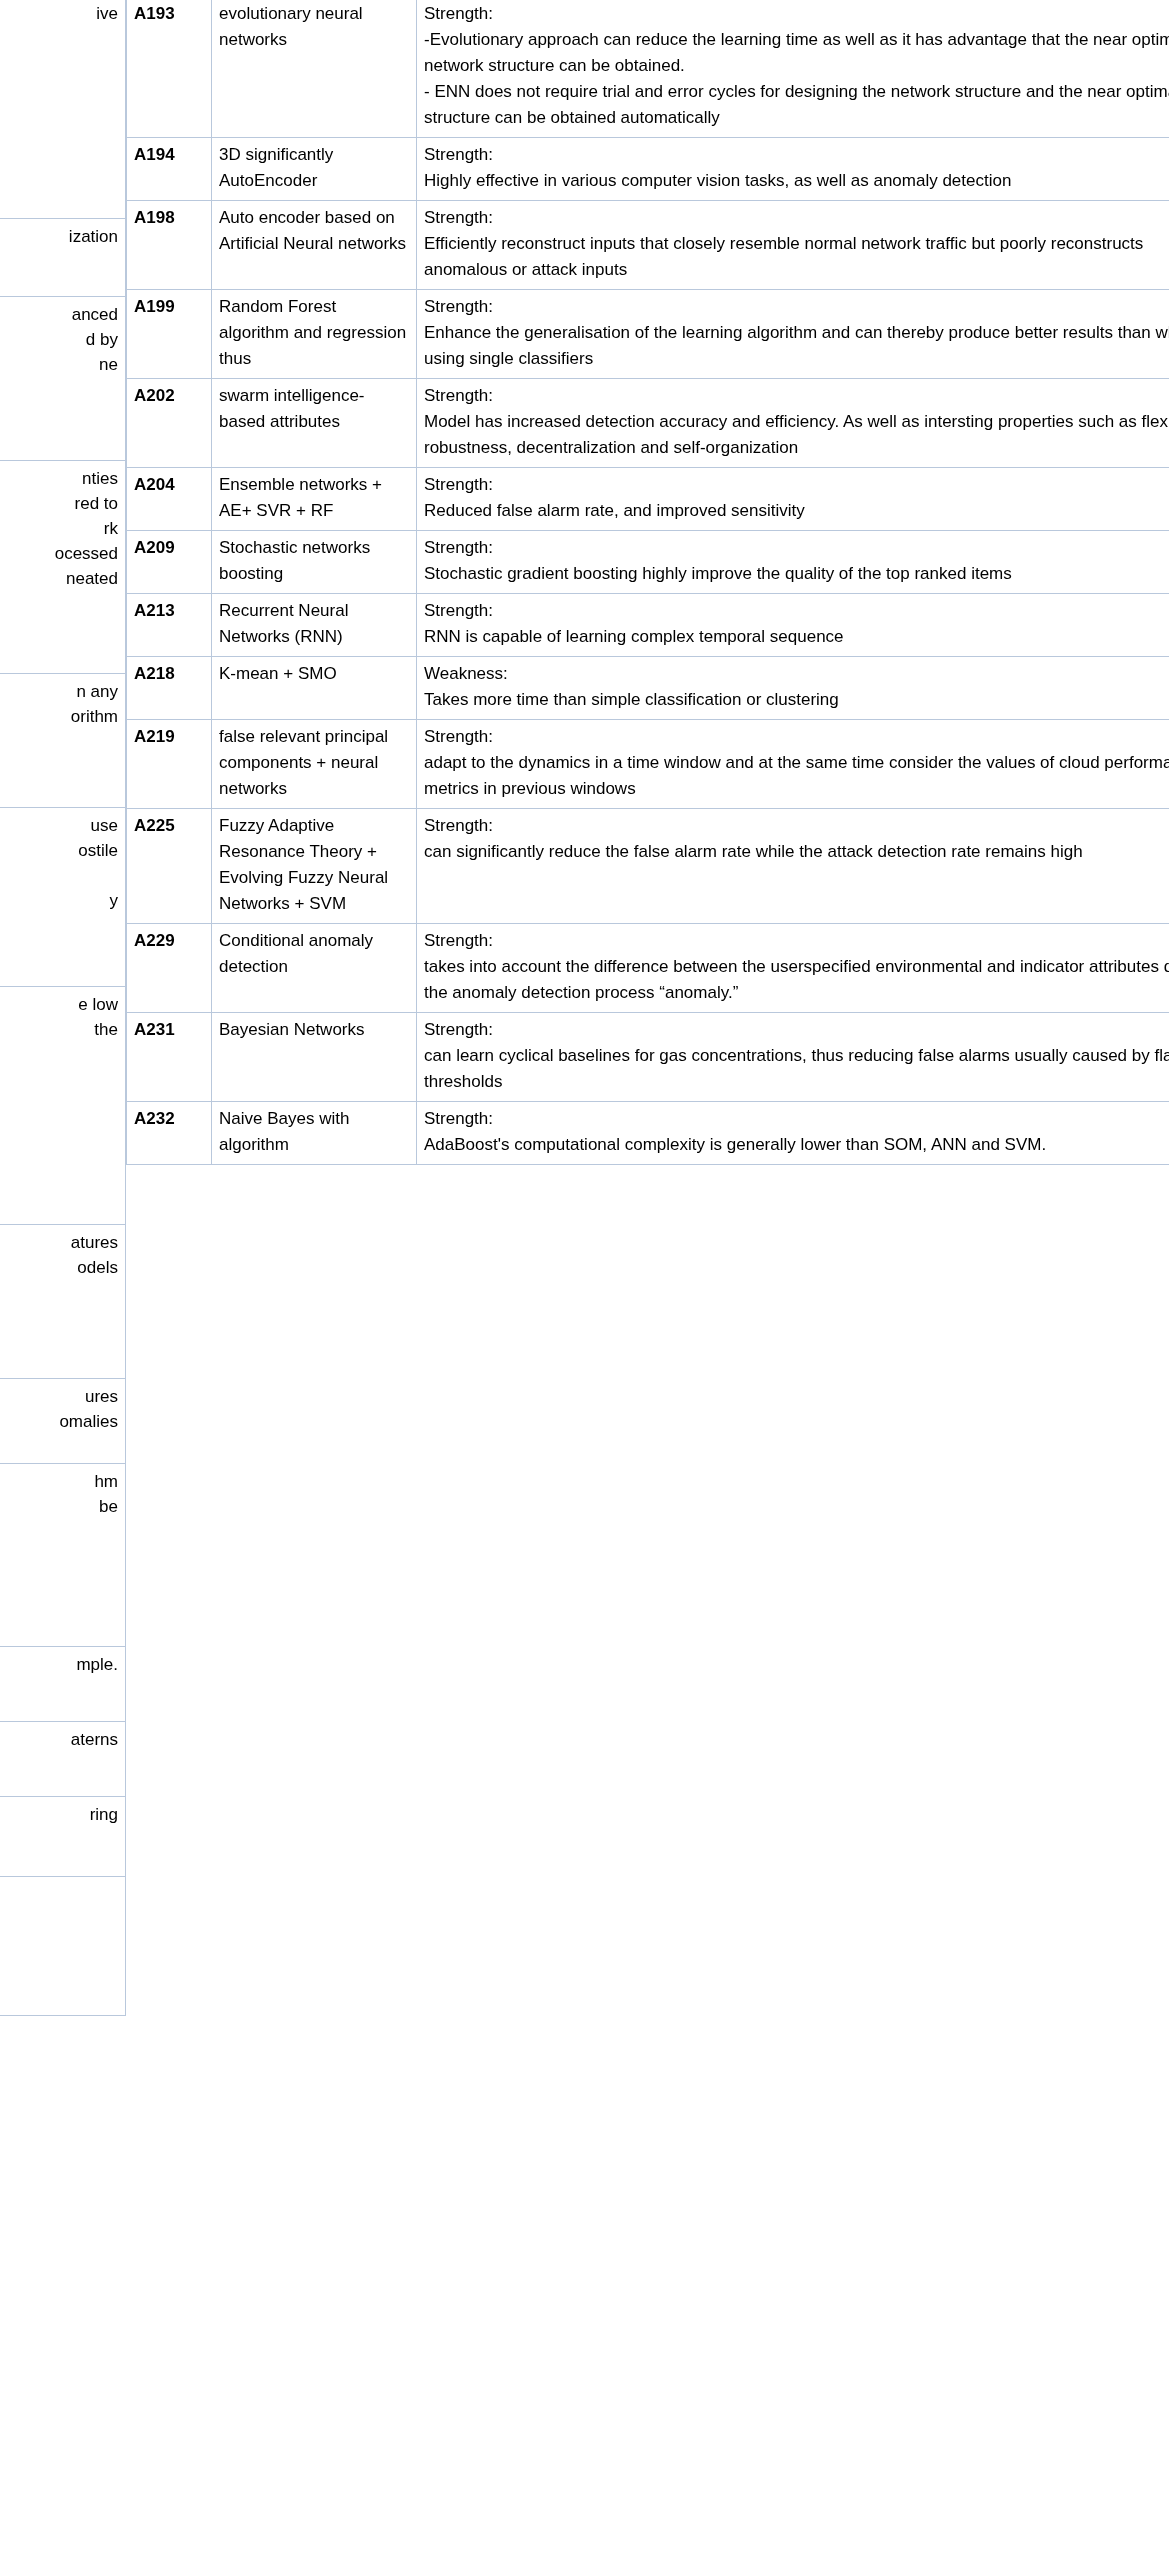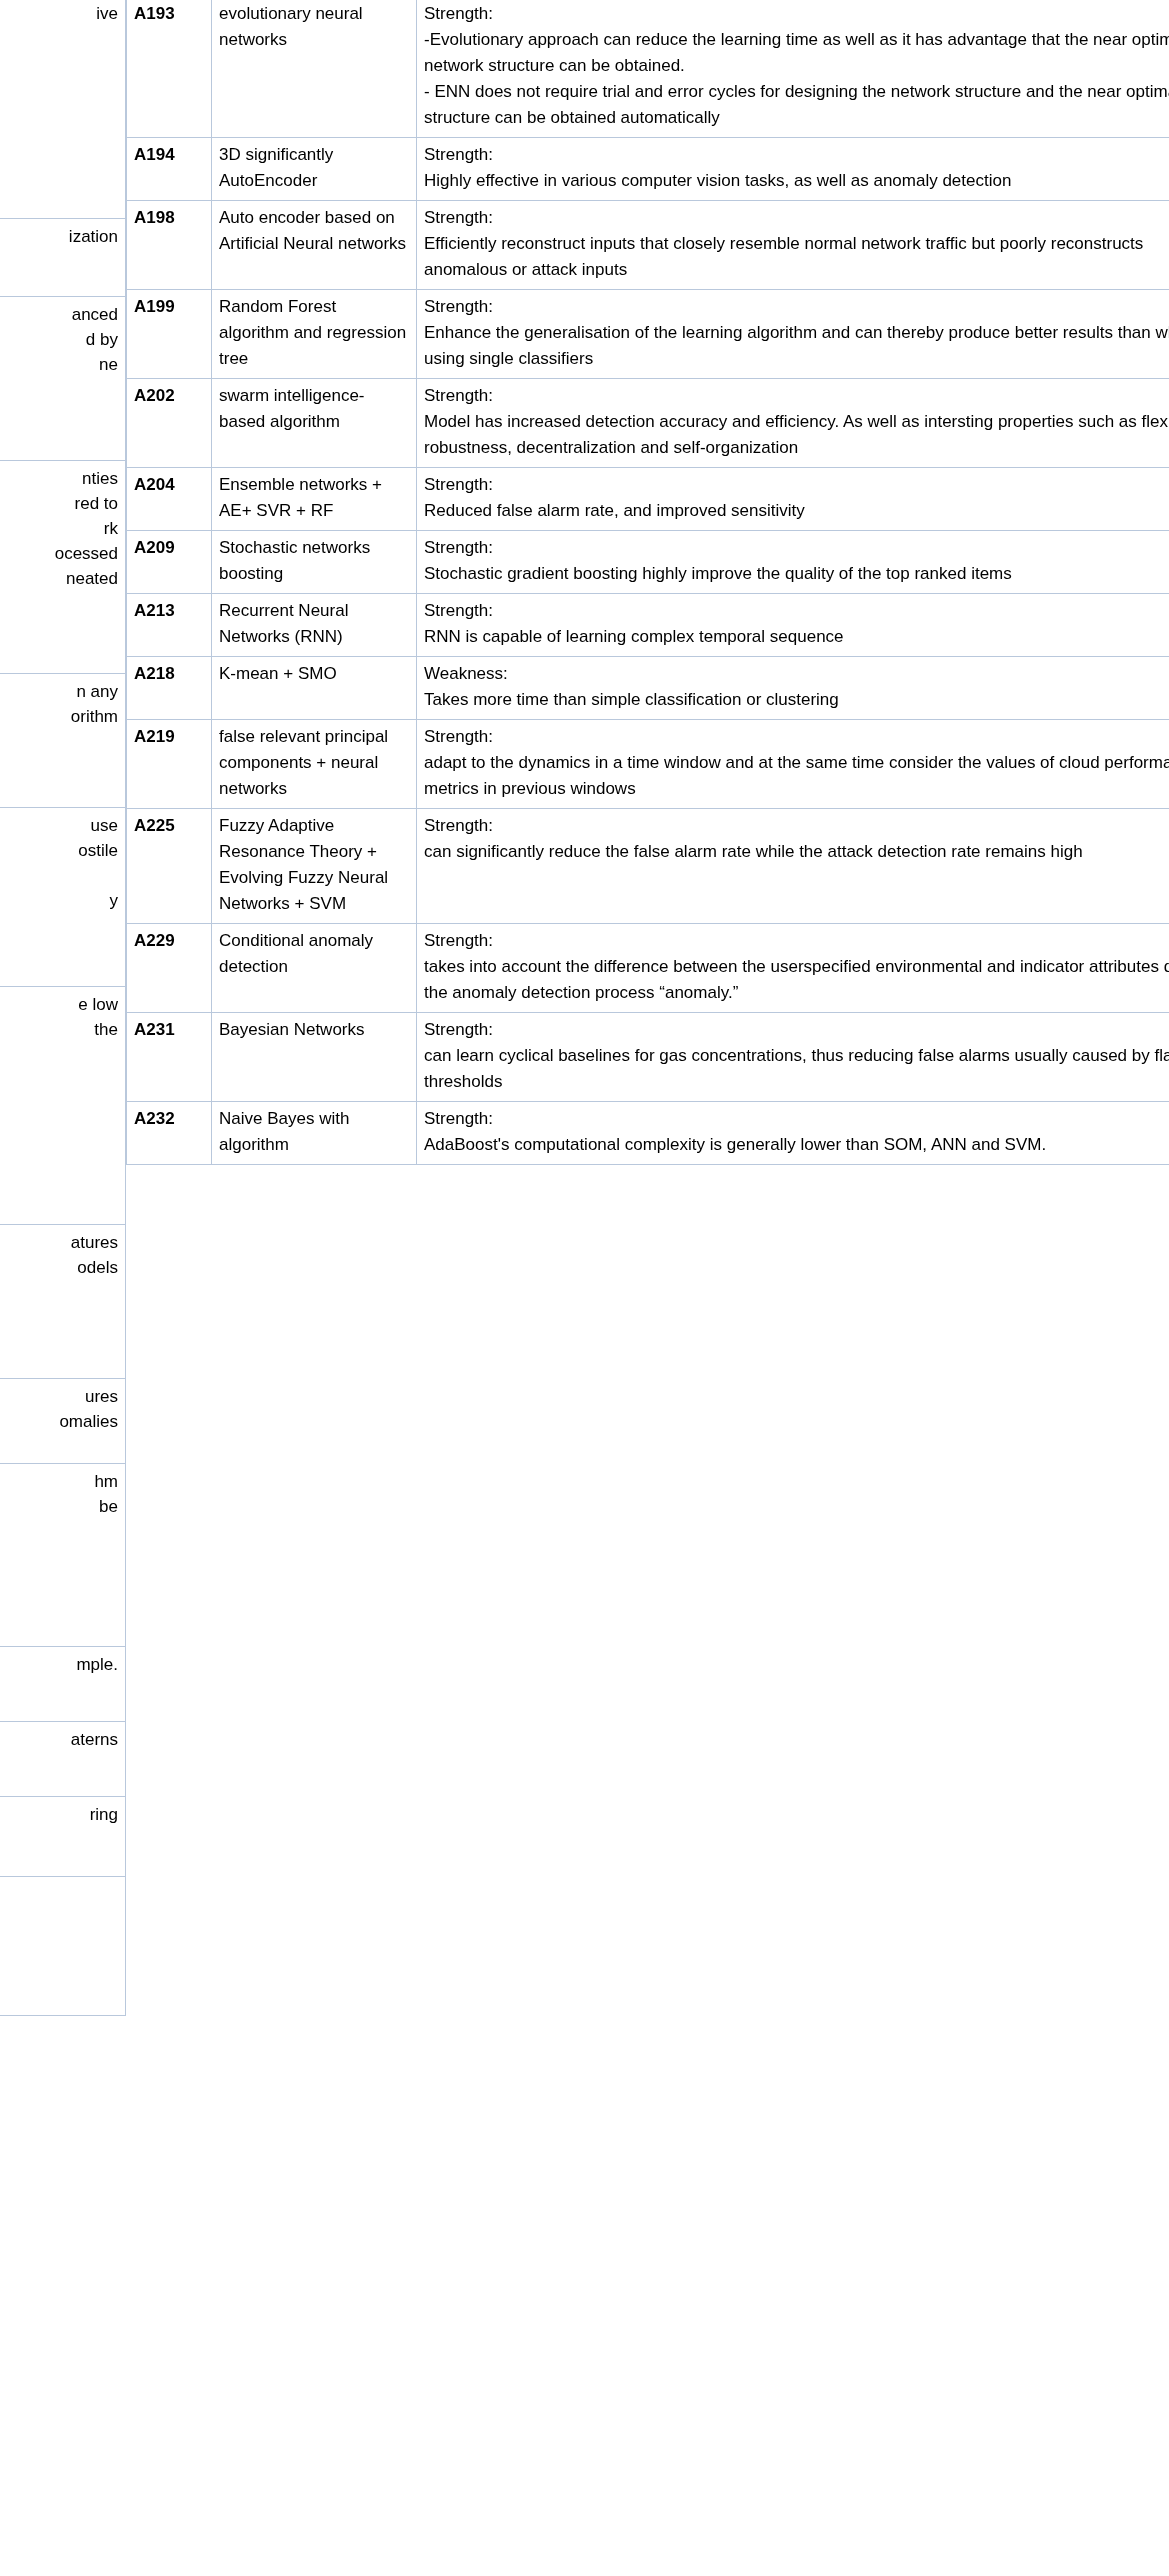--- a/index.html
+++ b/index.html
@@ -146,27 +146,27 @@
 Highly effective in various computer vision tasks, as well as anomaly detection</td>
       </tr>
       <tr>
         <td class="col-id cell-id">A198</td>
         <td class="col-tech cell-tech">Auto encoder based on Artificial Neural networks</td>
         <td class="col-note cell-note">Strength:
 Efficiently reconstruct inputs that closely resemble normal network traffic but poorly reconstructs anomalous or attack inputs</td>
       </tr>
       <tr>
         <td class="col-id cell-id">A199</td>
-        <td class="col-tech cell-tech">Random Forest algorithm and regression tree</td>
+        <td class="col-tech cell-tech">Random Forest algorithm and regression thus</td>
         <td class="col-note cell-note">Strength:
 Enhance the generalisation of the learning algorithm and can thereby produce better results than when using single classifiers</td>
       </tr>
       <tr>
         <td class="col-id cell-id">A202</td>
-        <td class="col-tech cell-tech">swarm intelligence-based algorithm</td>
+        <td class="col-tech cell-tech">swarm intelligence-based attributes</td>
         <td class="col-note cell-note">Strength:
 Model has increased detection accuracy and efficiency. As well as intersting properties such as flexibility, robustness, decentralization and self-organization</td>
       </tr>
       <tr>
         <td class="col-id cell-id">A204</td>
         <td class="col-tech cell-tech">Ensemble networks + AE+ SVR + RF</td>
         <td class="col-note cell-note">Strength:
 Reduced false alarm rate, and improved sensitivity</td>
       </tr>
       <tr>

